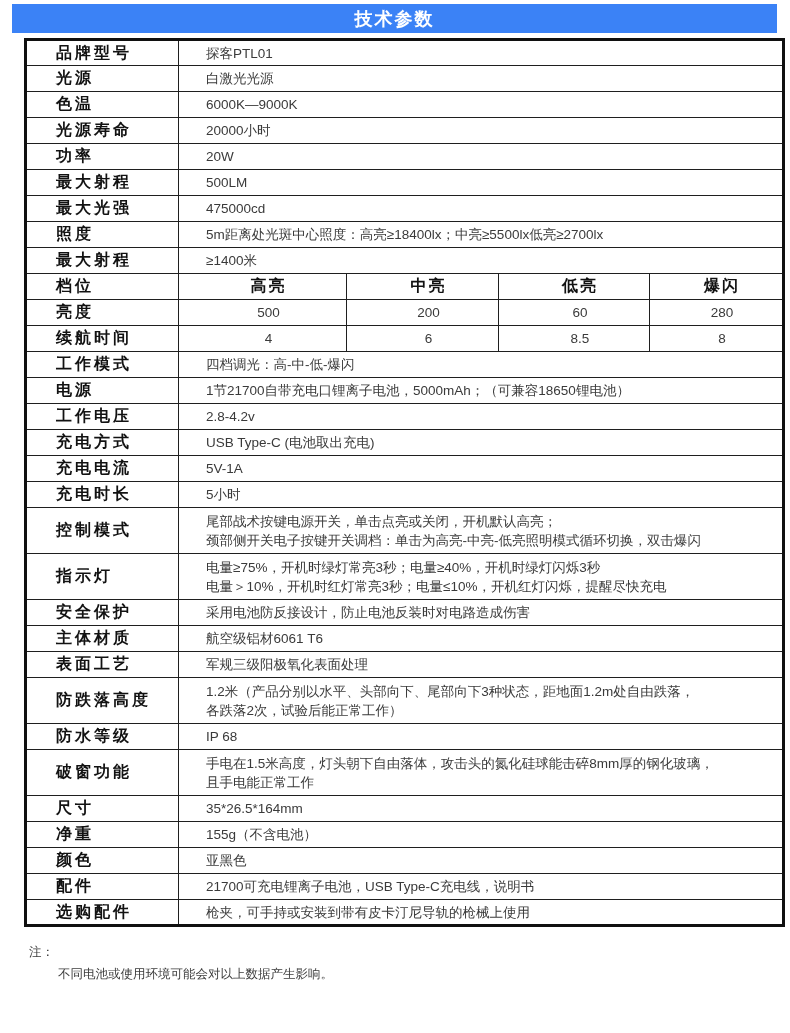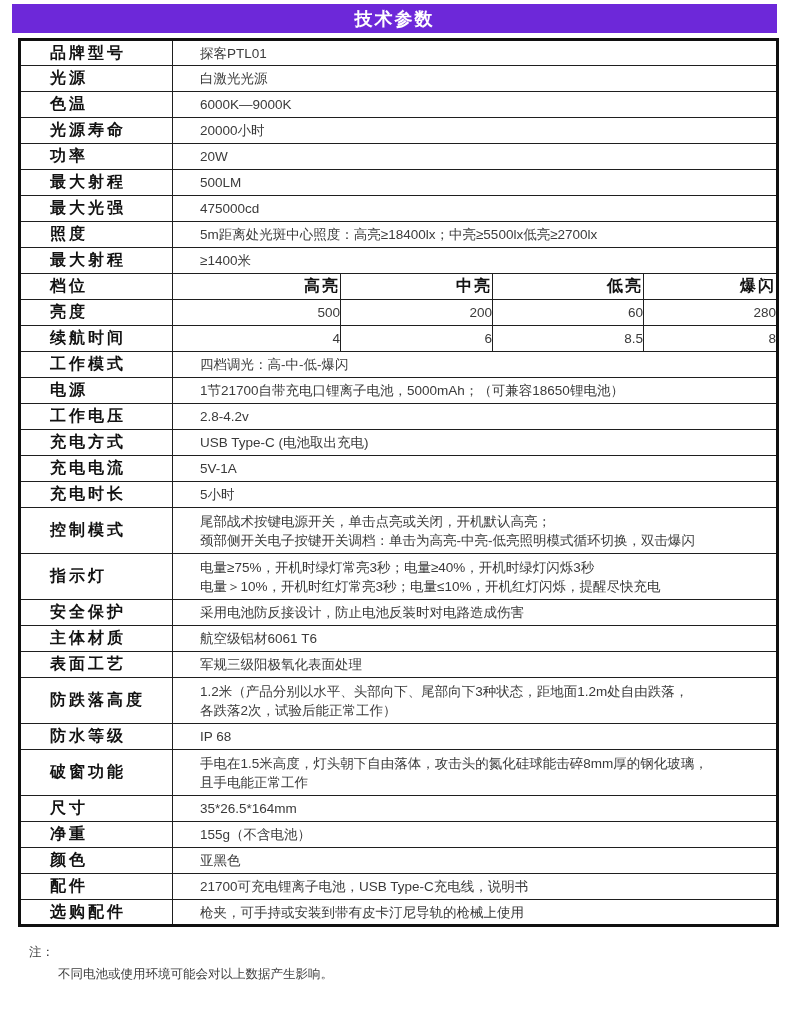--- a/index.html
+++ b/index.html
@@ -6,28 +6,28 @@
   html, body {
     width: 790px; height: 1033px;
     background: #ffffff;
     overflow: hidden;
     font-family: "Liberation Sans", "DejaVu Sans", sans-serif;
   }
   .page { padding-top: 4px; }
   .title-bar {
     margin-left: 12px;
     width: 765px; height: 29px;
-    background: #6d28d9;
+    background: #3b82f6;
     color: #ffffff;
     display: flex; align-items: center; justify-content: center;
     font-size: 18px; font-weight: bold;
     letter-spacing: 2px;
   }
   table.spec-table {
-    margin-left: 18px; margin-top: 5px;
+    margin-left: 24px; margin-top: 5px;
     width: 758px;
     border-collapse: collapse;
     table-layout: fixed;
   }
   table.spec-table td {
     border: 1px solid #1f1f1f;
     vertical-align: middle;
   }
   table.spec-table { border: 3px solid #101010; }
   tr.row { height: 26px; }
@@ -40,21 +40,21 @@
     letter-spacing: 3px;
     white-space: nowrap;
   }
   td.value {
     padding: 2px 8px 2px 27px;
     font-size: 13.5px;
     color: #3a3a3a;
     line-height: 19px;
   }
   td.cell {
-    text-align: right;
+    text-align: center;
     font-size: 13.5px;
     color: #3a3a3a;
     padding-left: 12px;
   }
   td.cell.hdr {
     font-size: 16px;
     font-weight: bold;
     color: #121212;
     letter-spacing: 2px;
   }

